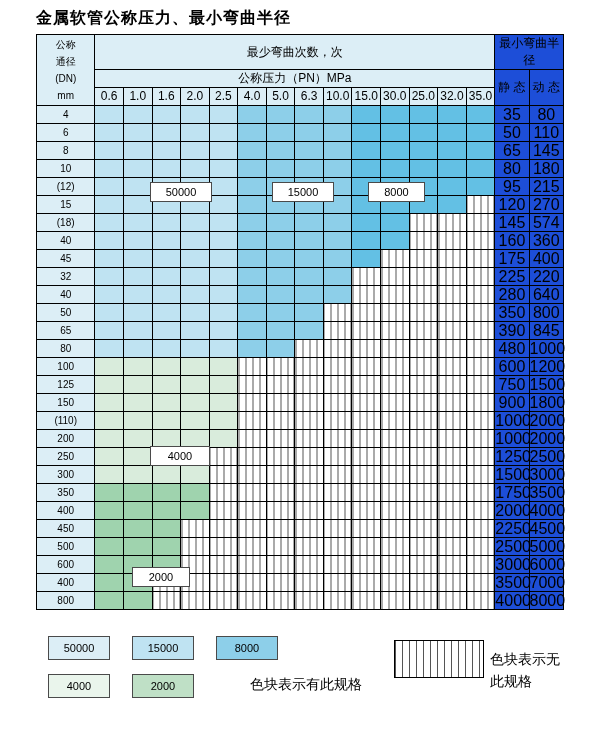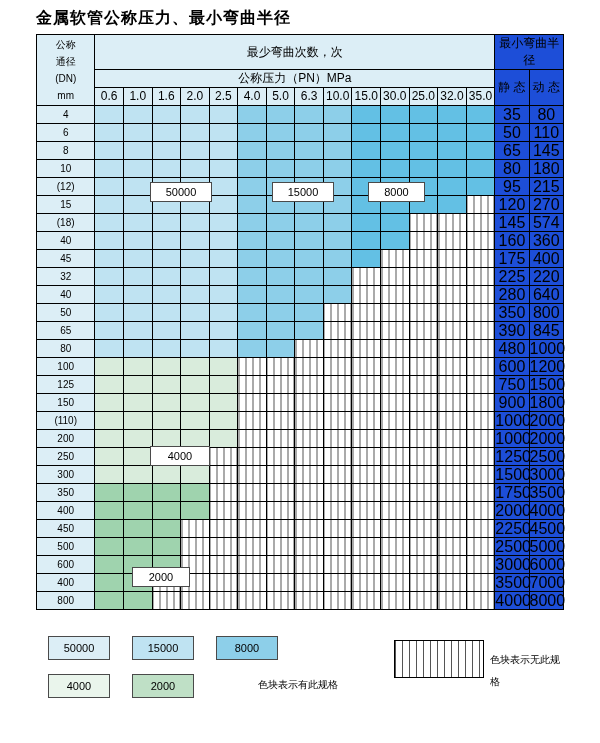--- a/index.html
+++ b/index.html
@@ -108,22 +108,23 @@
     position: absolute;
     width: 60px;
     height: 22px;
     border: 1px solid #4a4a4a;
     line-height: 22px;
     text-align: center;
     font-size: 11px;
   }
   .lg-label {
     position: absolute;
-    font-size: 10px;
+    font-size: 14px;
     line-height: 22px;
+    font-family: Liberation Mono, monospace;
   }
   .lg-hatch {
     position: absolute;
     width: 88px;
     height: 36px;
     border: 1px solid #000;
     background: #ffffff;
     background-image: repeating-linear-gradient(
        to right, #555 0px, #555 1px, transparent 1px, transparent 7px);
   }
@@ -735,18 +736,18 @@
     </div>
 
   <div class="legend">
     <div id="legend-items">
         <div class="lg-box" style="left: 12px; top: 0px; background: rgb(220, 238, 246);">50000</div>
         <div class="lg-box" style="left: 96px; top: 0px; background: rgb(191, 227, 242);">15000</div>
         <div class="lg-box" style="left: 180px; top: 0px; background: rgb(141, 207, 233);">8000</div>
         <div class="lg-box" style="left: 12px; top: 38px; background: rgb(234, 245, 236);">4000</div>
         <div class="lg-box" style="left: 96px; top: 38px; background: rgb(191, 224, 198);">2000</div>
       </div>
-    <div class="lg-label" style="left:222px; top:38px;">色块表示有此规格</div>
+    <div class="lg-label" style="left:214px; top:38px;">色块表示有此规格</div>
     <div class="lg-hatch" style="left:358px; top:4px;"></div>
     <div class="lg-label" style="left:454px; top:13px;">色块表示无此规格</div>
   </div>
 
 </div>
 
 </body></html>

